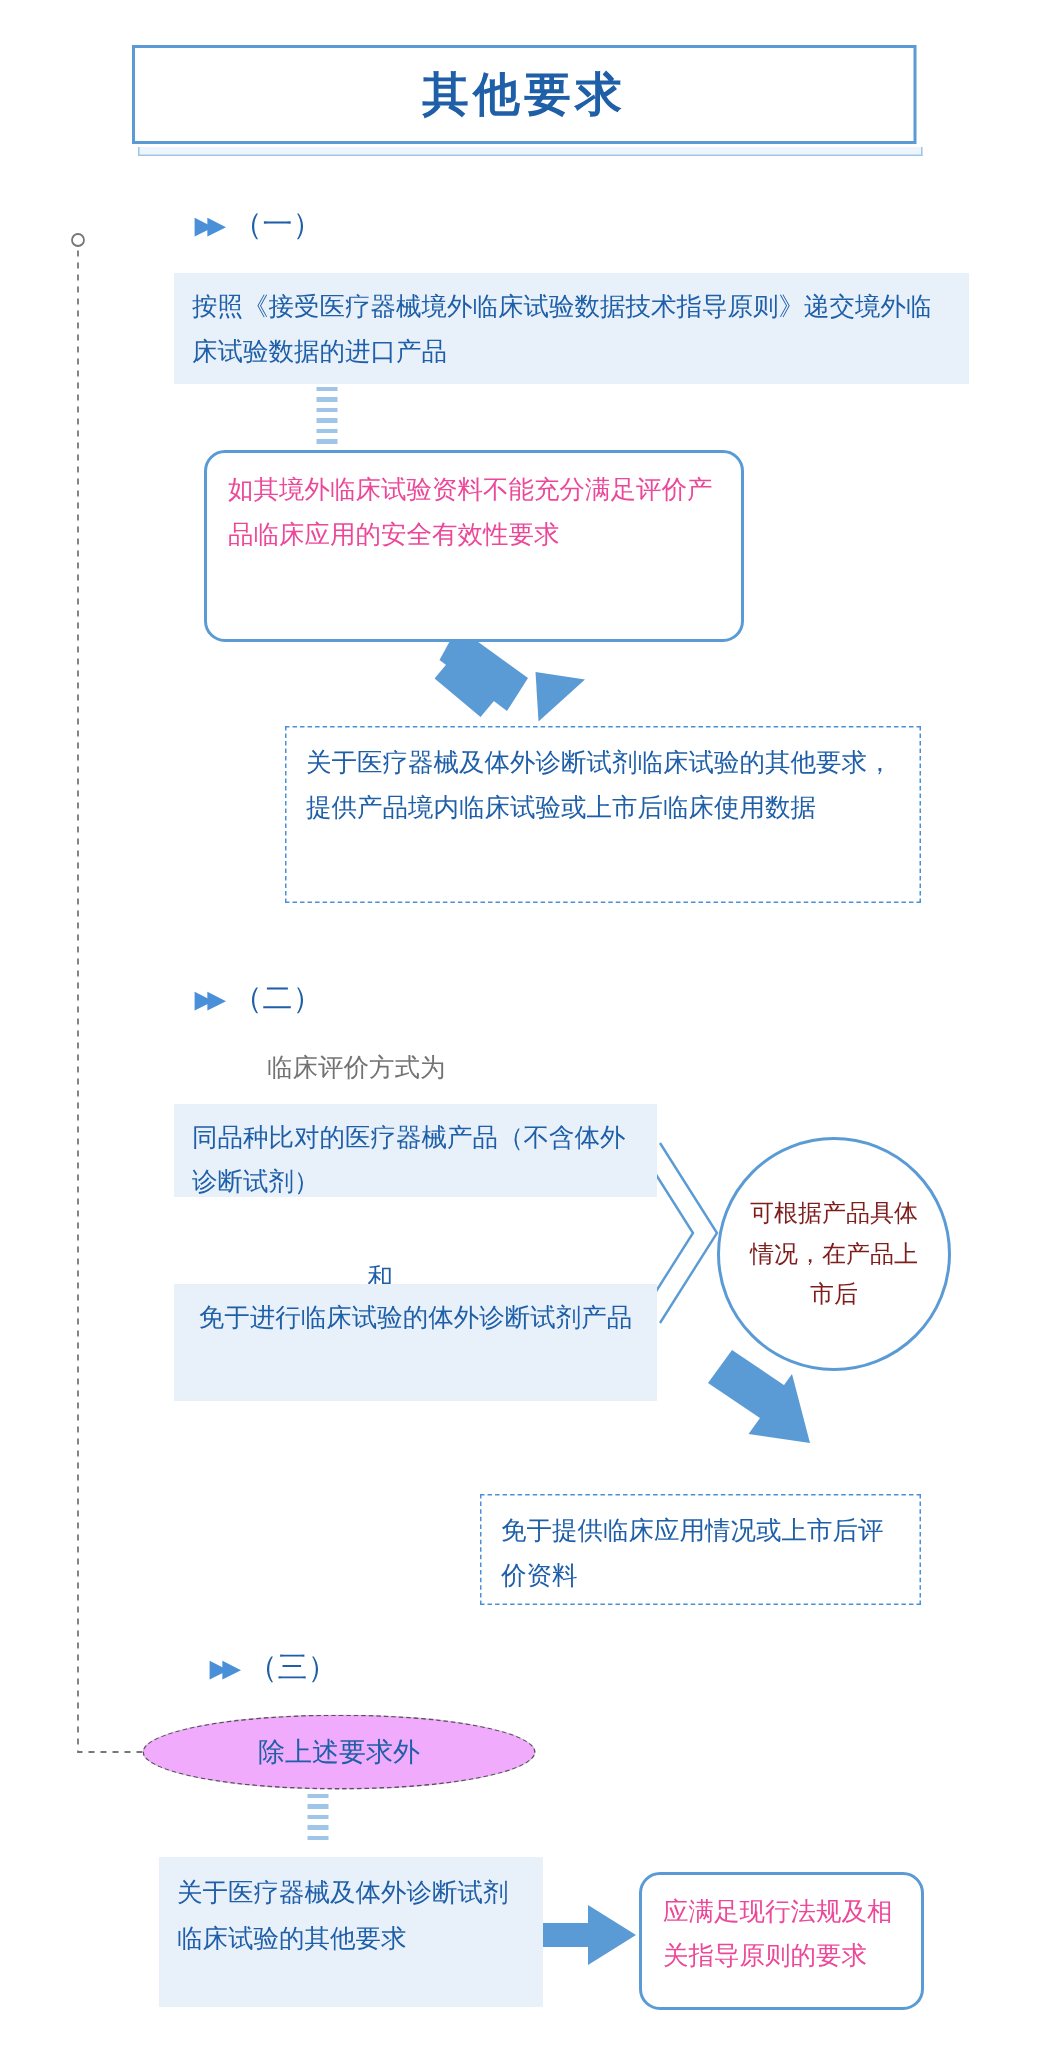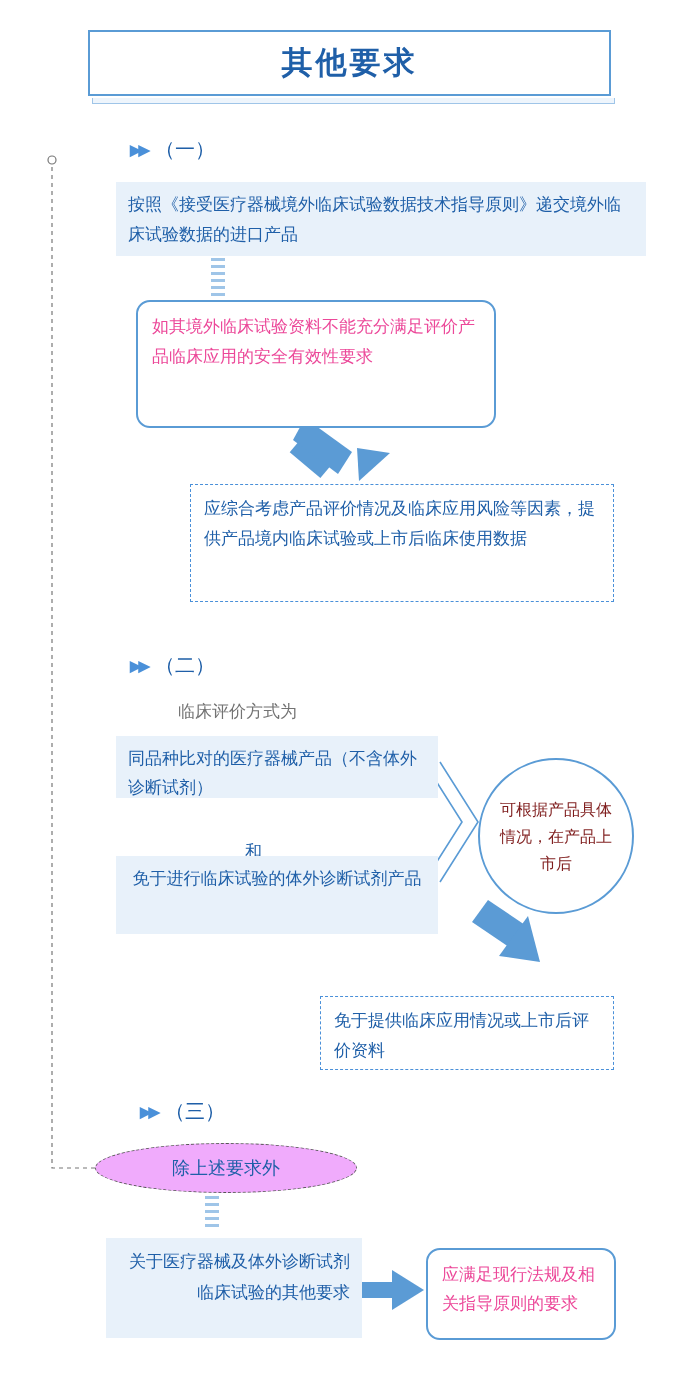--- a/index.html
+++ b/index.html
@@ -196,21 +196,21 @@
     <span>按照《接受医疗器械境外临床试验数据技术指导原则》递交境外临床试验数据的进口产品</span>
   </div>
 
   <div class="ladder" style="left:211px; top:258px; height:42px;"></div>
 
   <div class="roundbox" style="left:136px; top:300px; width:360px; height:128px;">
     <span>如其境外临床试验资料不能充分满足评价产品临床应用的安全有效性要求</span>
   </div>
 
   <div class="dashbox" style="left:190px; top:484px; width:424px; height:118px;">
-    <span>应综合考虑产品评价情况及临床应用风险等因素，提供产品境内临床试验或上市后临床使用数据</span>
+    <span>关于医疗器械及体外诊断试剂临床试验的其他要求，提供产品境内临床试验或上市后临床使用数据</span>
   </div>
 
   <div class="sec-head" style="left:130px; top:652px;">
     <span class="arrows">▶▶</span>
     <span class="lbl">（二）</span>
   </div>
 
   <div class="plain" style="left:178px; top:698px; width:260px;">临床评价方式为</div>
 
   <div class="fillbox" style="left:100px; top:736px; width:322px; height:62px; line-height:29px;">
@@ -235,21 +235,21 @@
     <span class="arrows">▶▶</span>
     <span class="lbl">（三）</span>
   </div>
 
   <div class="ellipse" style="left:95px; top:1143px; width:262px; height:50px;">
     <span>除上述要求外</span>
   </div>
 
   <div class="ladder" style="left:205px; top:1196px; height:34px;"></div>
 
-  <div class="fillbox" style="left:90px; top:1238px; width:256px; height:100px; line-height:31px;text-align:right;">
+  <div class="fillbox" style="left:90px; top:1238px; width:256px; height:100px; line-height:31px;">
     <span>关于医疗器械及体外诊断试剂临床试验的其他要求</span>
   </div>
 
   <div class="roundbox" style="left:426px; top:1248px; width:190px; height:92px; line-height:29px;">
     <span>应满足现行法规及相关指导原则的要求</span>
   </div>
 
 </div>
 
 </body></html>

